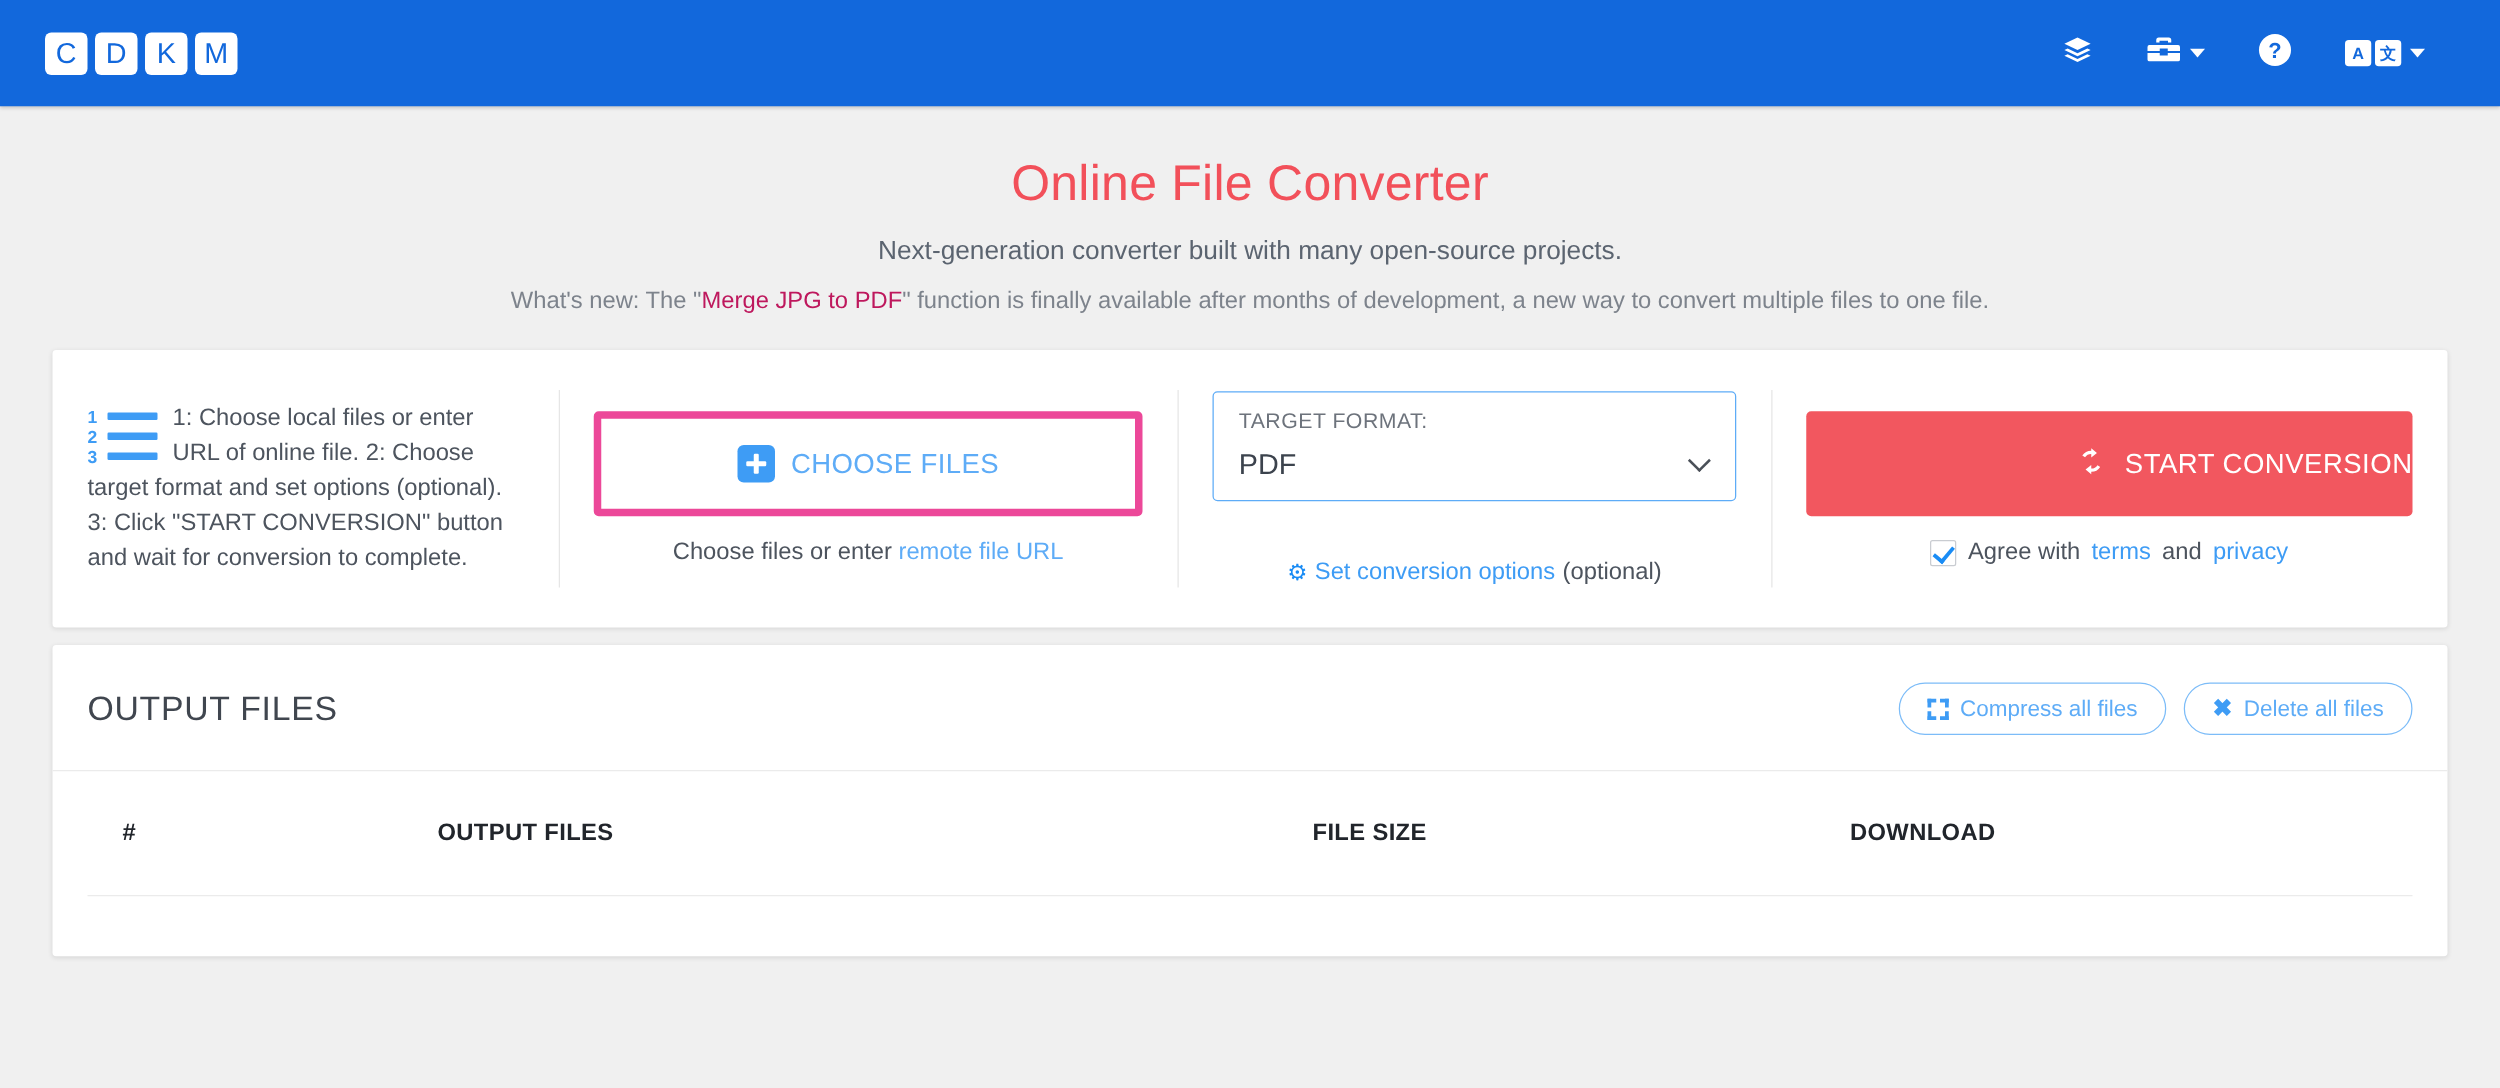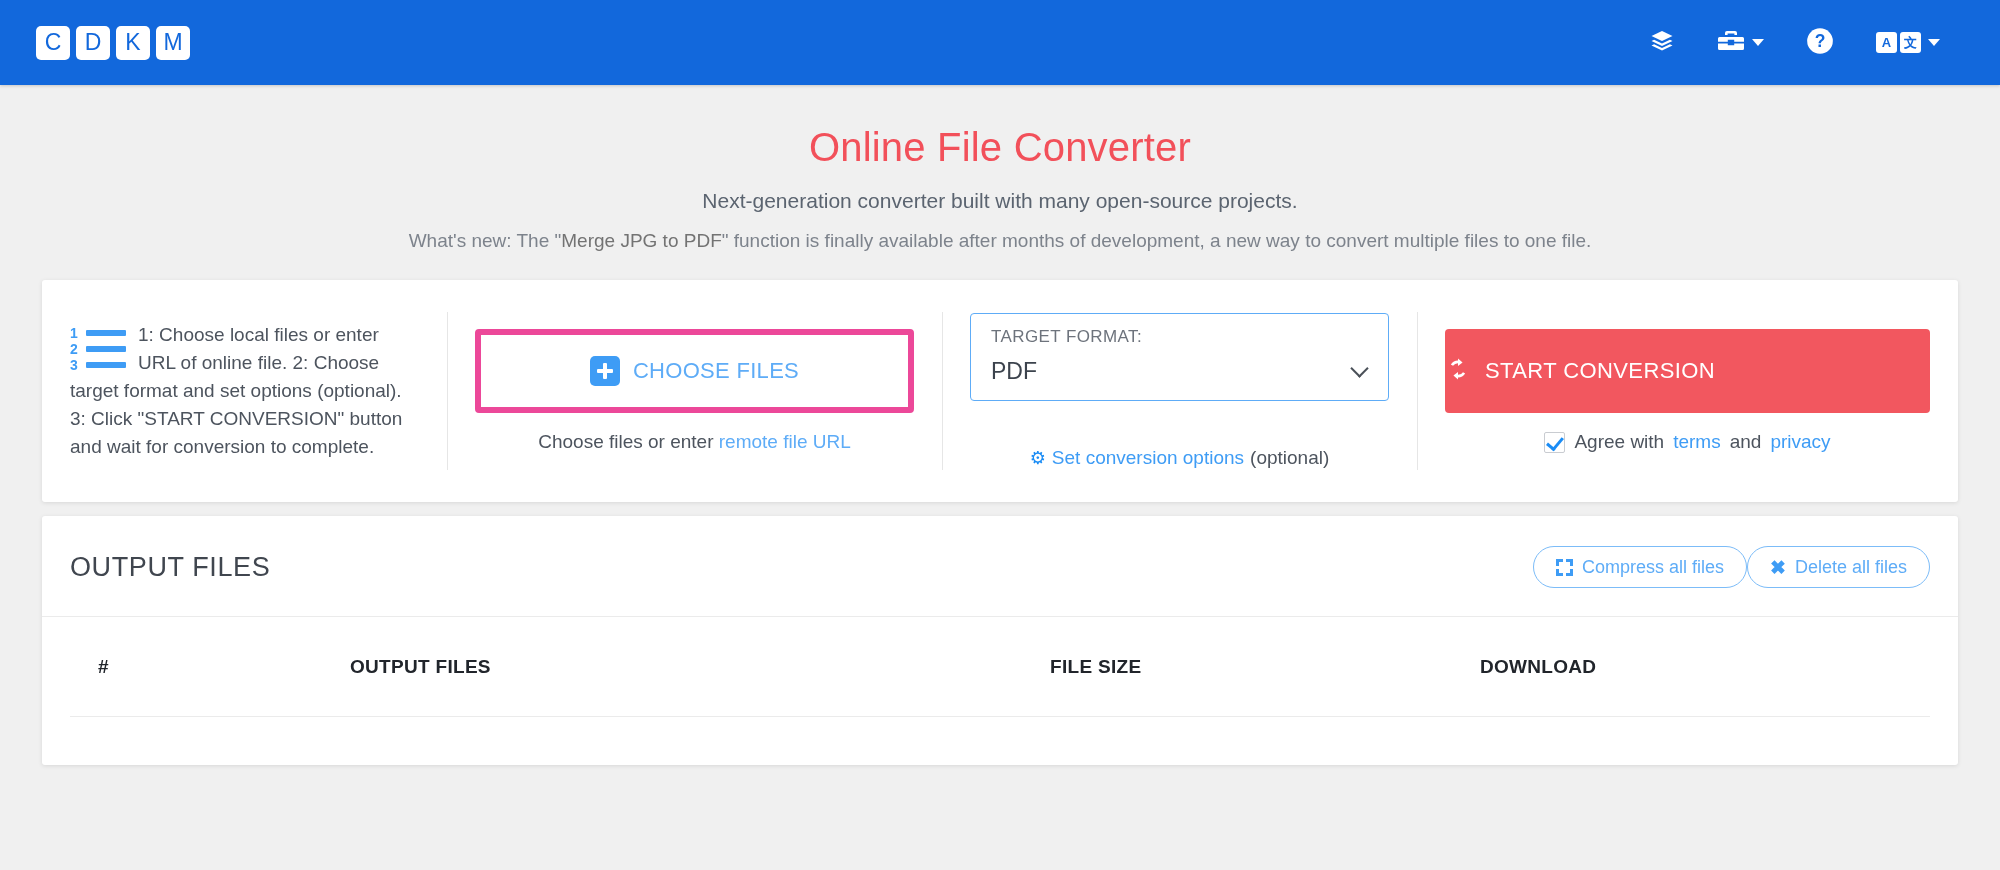--- a/index.html
+++ b/index.html
@@ -62,21 +62,21 @@
     margin-top: 18px;
     color: #5b6470;
     font-size: 21px;
     font-weight: 400;
   }
   .hero-news {
     margin-top: 17px;
     color: #7d838c;
     font-size: 19px;
   }
-  .hero-news a { color: #737373; text-decoration: none; }
+  .hero-news a { color: #be185d; text-decoration: none; }
 
   
   .card {
     background: #ffffff;
     margin: 0 42px;
     border-radius: 3px;
     box-shadow: 0 1px 4px rgba(0,0,0,0.10);
   }
   .steps-card {
     margin-top: 28px;
@@ -177,21 +177,21 @@
     display: flex; align-items: center; justify-content: center; gap: 6px;
   }
   .options-line a { color: #3e9cf5; text-decoration: none; text-align: center; }
   .gear { color: #1a8cf5; font-size: 18px; line-height: 1; }
 
   
   .start-btn {
     background: #f2575f;
     border-radius: 4px;
     height: 84px;
-    display: flex; align-items: center; justify-content: flex-start; gap: 14px;
+    display: flex; align-items: center; justify-content: flex-end; gap: 14px;
     cursor: pointer; border: none; width: 100%;
   }
   .start-label { color: #ffffff; font-size: 22px; letter-spacing: 0.4px; }
   .refresh-ico { color: #fff; font-size: 25px; line-height: 1; font-weight: 700; }
   .agree-line {
     margin-top: 18px; display: flex; align-items: center; justify-content: center;
     gap: 9px; font-size: 19px; color: #4d545e;
   }
   .agree-line a { color: #3e9cf5; text-decoration: none; }
   .checkbox {
@@ -209,21 +209,21 @@
   
   .output-card { margin-top: 14px; padding: 0; }
   .output-head {
     display: flex; align-items: center;
     padding: 30px 28px 28px 28px;
     border-bottom: 1px solid #ebebeb;
   }
   .output-title {
     font-size: 27px; color: #40464f; font-weight: 400; letter-spacing: 0.6px;
   }
-  .output-actions { margin-left: auto; display: flex; gap: 0; }
+  .output-actions { margin-left: auto; display: flex; gap: 14px; }
   .pill {
     border: 1px solid #7cbcf8;
     color: #5eacf7;
     background: #fff;
     border-radius: 22px;
     padding: 0 22px;
     height: 42px;
     display: flex; align-items: center; gap: 9px;
     font-size: 18px;
     cursor: pointer;

